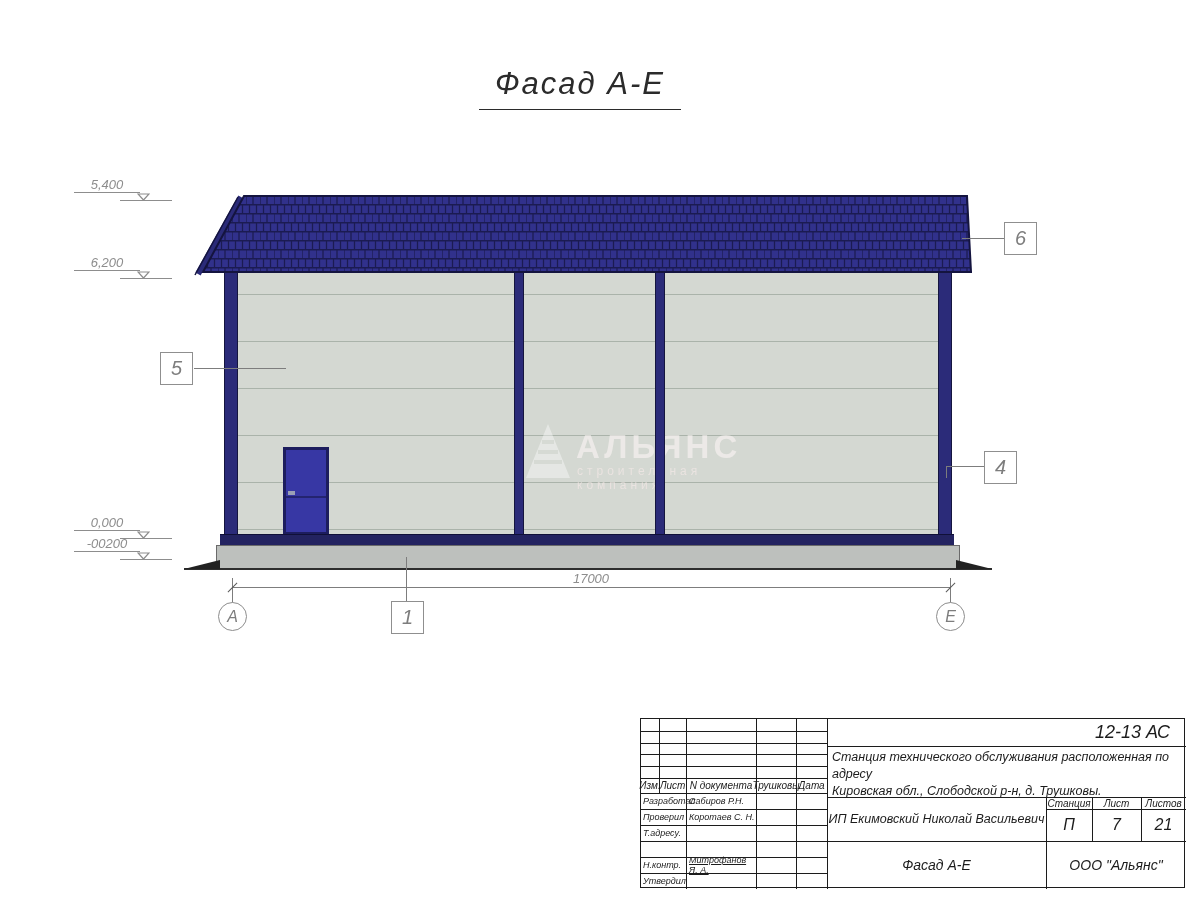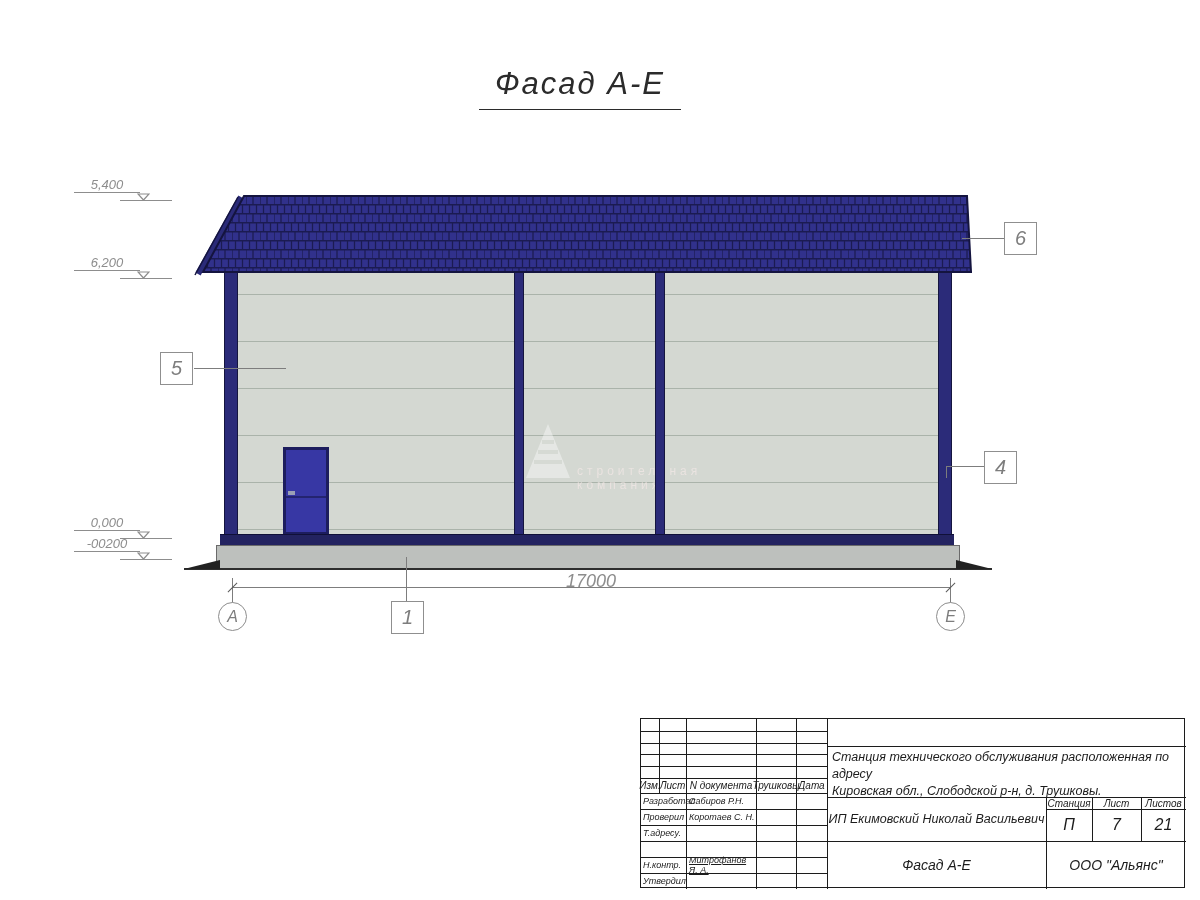--- a/index.html
+++ b/index.html
@@ -21,21 +21,21 @@
   .callout-box{
     width:31px;height:31px;border:1.4px solid #8f8f8f;background:#fff;
     display:flex;align-items:center;justify-content:center;
     font-size:20px;font-style:italic;color:#7d7d7d;
   }
   .axis-circle{
     width:27px;height:27px;border:1.2px solid #8d8d8d;border-radius:50%;
     display:flex;align-items:center;justify-content:center;
     font-size:16px;font-style:italic;color:#7d7d7d;background:#fff;
   }
-  .dim-text{font-size:18px;color:#8d8d8d;font-style:italic;text-align:center;}
+  .dim-text{font-size:13px;color:#8d8d8d;font-style:italic;text-align:center;}
   .tick{width:13px;border-top:1.6px solid #5a5a5a;transform:rotate(-45deg);}
   
   .wall{
     background:var(--wall);
     background-image:repeating-linear-gradient(to bottom,
       transparent 0, transparent 21px,
       var(--panel_line) 21px, var(--panel_line) 22px,
       transparent 22px, transparent 47px);
   }
   .frame-col{background:var(--frame);border-left:1px solid #15153f;border-right:1px solid #15153f;}
@@ -84,20 +84,21 @@
     <polygon points="13,86 54,10 777,10 781,86" fill="url(#shingle)" stroke="#14143f" stroke-width="2"></polygon>
   </svg>
 
   <div class="abs wall" style="left:224px;top:273px;width:726px;height:262px;"></div>
 
   <div class="abs" style="left:520px;top:420px;width:220px;height:62px;">
     <svg style="position:absolute;left:4px;top:2px;" width="48" height="58" viewBox="0 0 48 58">
       <polygon points="24,2 46,56 2,56" fill="rgba(255,255,255,0.40)"></polygon>
       <path d="M10 40H38 M14 30H34 M18 20H30" stroke="rgba(212,216,210,0.9)" stroke-width="4"></path>
     </svg>
+    <div class="abs wm-name" style="left:56px;top:8px;">АЛЬЯНС</div>
     <div class="abs wm-tag" style="left:57px;top:44px;">строительная компания</div>
   </div>
 
   <div class="abs frame-col" style="left:224px;top:273px;width:12px;height:262px;"></div>
   <div class="abs frame-col" style="left:514px;top:273px;width:8px;height:262px;"></div>
   <div class="abs frame-col" style="left:655px;top:273px;width:8px;height:262px;"></div>
   <div class="abs frame-col" style="left:938px;top:273px;width:12px;height:262px;"></div>
 
   <div class="abs door" style="left:283px;top:447px;width:40px;height:82px;">
     <div class="rail"></div>
@@ -219,20 +220,21 @@
     <div class="cell small" style="left:48px;top:90px;width:67px;height:16px;justify-content:flex-start;">Коротаев С. Н.</div>
     <div class="cell small" style="left:2px;top:106px;width:43px;height:16px;justify-content:flex-start;">Т.адресу.</div>
     <div class="cell small" style="left:48px;top:106px;width:67px;height:16px;justify-content:flex-start;"></div>
     <div class="cell small" style="left:2px;top:122px;width:43px;height:16px;justify-content:flex-start;"></div>
     <div class="cell small" style="left:48px;top:122px;width:67px;height:16px;justify-content:flex-start;"></div>
     <div class="cell small" style="left:2px;top:138px;width:43px;height:16px;justify-content:flex-start;">Н.контр.</div>
     <div class="cell small" style="left:48px;top:138px;width:67px;height:16px;justify-content:flex-start;text-decoration:underline;">Митрофанов Я. А.</div>
     <div class="cell small" style="left:2px;top:154px;width:43px;height:16px;justify-content:flex-start;">Утвердил</div>
     <div class="cell small" style="left:48px;top:154px;width:67px;height:16px;justify-content:flex-start;"></div>
 
+    <div class="cell doc-num" style="left:186px;top:0;width:359px;height:27px;">12-13 АС</div>
     <div class="cell desc" style="left:186px;top:27px;width:359px;height:51px;">
       <div>
         <div>Станция технического обслуживания расположенная по адресу</div>
         <div>Кировская обл., Слободской р-н, д. Трушковы.</div>
       </div>
     </div>
     <div class="cell" style="left:186px;top:78px;width:219px;height:44px;font-size:12.5px;">ИП Екимовский Николай Васильевич</div>
     <div class="cell tiny" style="left:405px;top:78px;width:46px;height:12px;">Станция</div>
     <div class="cell tiny" style="left:451px;top:78px;width:49px;height:12px;">Лист</div>
     <div class="cell tiny" style="left:500px;top:78px;width:45px;height:12px;">Листов</div>

